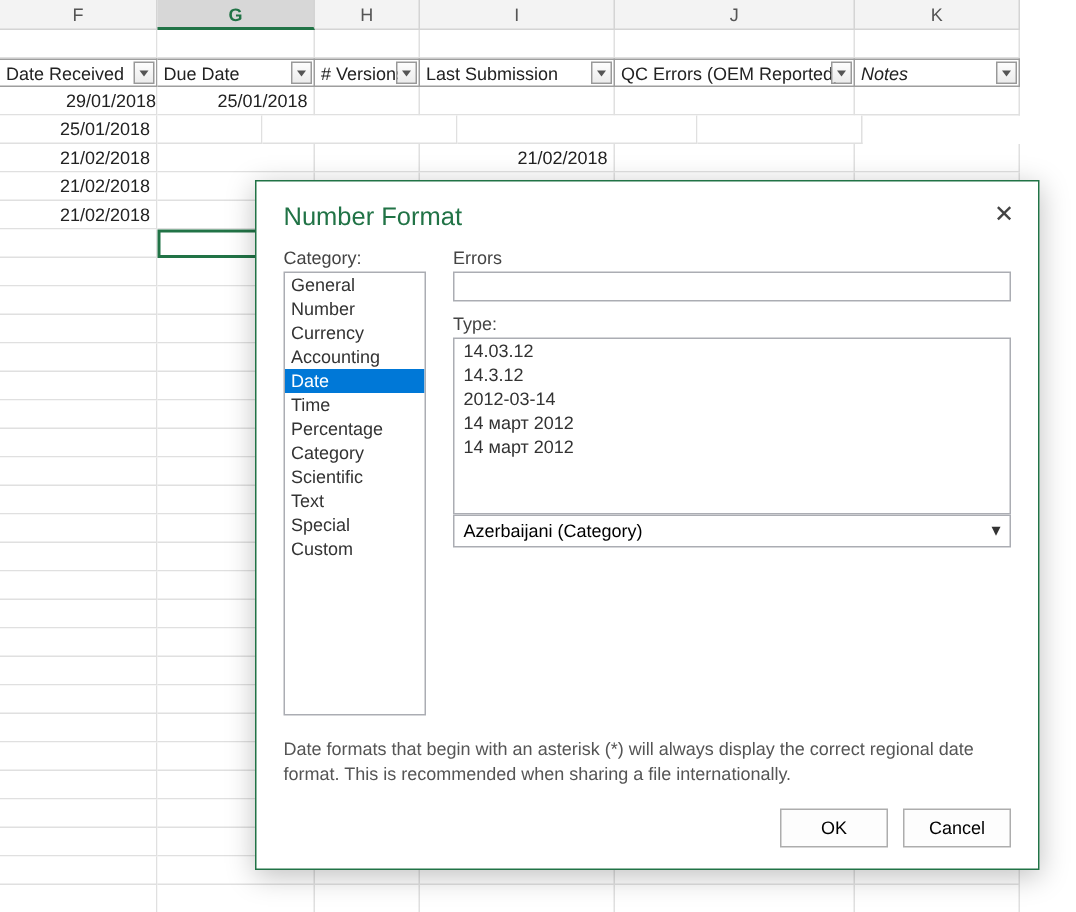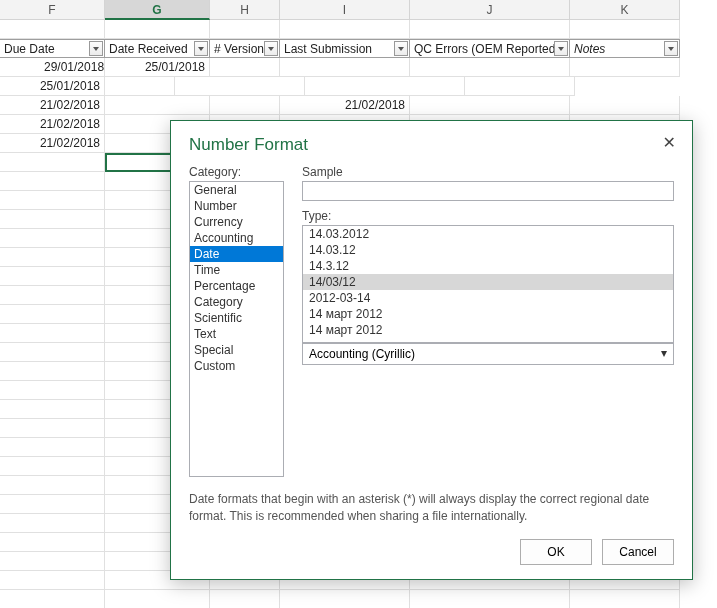--- a/index.html
+++ b/index.html
@@ -153,22 +153,22 @@
   <div id="gridrows">
       <div style="display: flex;">
         <div class="cell" style="width: 105px;"></div>
         <div class="cell" style="width: 105px;"></div>
         <div class="cell" style="width: 70px;"></div>
         <div class="cell" style="width: 130px;"></div>
         <div class="cell" style="width: 160px;"></div>
         <div class="cell" style="width: 110px;"></div>
       </div>
       <div style="display: flex;">
+        <div class="cell hdrcell" style="width: 105px;">Date Received<div class="filter-btn"></div></div>
         <div class="cell hdrcell" style="width: 105px;">Due Date<div class="filter-btn"></div></div>
-        <div class="cell hdrcell" style="width: 105px;">Date Received<div class="filter-btn"></div></div>
         <div class="cell hdrcell" style="width: 70px;"># Versions<div class="filter-btn"></div></div>
         <div class="cell hdrcell" style="width: 130px;">Last Submission<div class="filter-btn"></div></div>
         <div class="cell hdrcell" style="width: 160px;">QC Errors (OEM Reported)<div class="filter-btn"></div></div>
         <div class="cell hdrcell" style="width: 110px; font-style: italic;">Notes<div class="filter-btn"></div></div>
       </div>
       <div style="display: flex;">
         <div class="cell rt" style="width: 105px; padding-left: 44px;">29/01/2018</div>
         <div class="cell rt" style="width: 105px;">25/01/2018</div>
         <div class="cell" style="width: 70px;"></div>
         <div class="cell" style="width: 130px;"></div>
@@ -416,34 +416,32 @@
           <div class="cat-item">Time</div>
           <div class="cat-item">Percentage</div>
           <div class="cat-item">Category</div>
           <div class="cat-item">Scientific</div>
           <div class="cat-item">Text</div>
           <div class="cat-item">Special</div>
           <div class="cat-item">Custom</div>
         </div>
     </div>
     <div class="right-pane">
-      <div class="labelt">Sample</div>
+      <div class="labelt">Errors</div>
       <div class="sample-box"></div>
       <div class="labelt">Type:</div>
       <div class="type-list" id="typelist">
-          <div class="type-item">14.03.2012</div>
           <div class="type-item">14.03.12</div>
           <div class="type-item">14.3.12</div>
-          <div class="type-item sel">14/03/12</div>
           <div class="type-item">2012-03-14</div>
           <div class="type-item">14 март 2012</div>
           <div class="type-item">14 март 2012</div>
         </div>
       <button class="locale-sel">
-        <span>Accounting (Cyrillic)</span>
+        <span>Azerbaijani (Category)</span>
       </button>
     </div>
   </div>
   <div class="help-text">Date formats that begin with an asterisk (*) will always display the correct regional date format. This is recommended when sharing a file internationally.</div>
   <div class="dlg-buttons">
     <button class="btn">OK</button>
     <button class="btn">Cancel</button>
   </div>
 </div>
 

